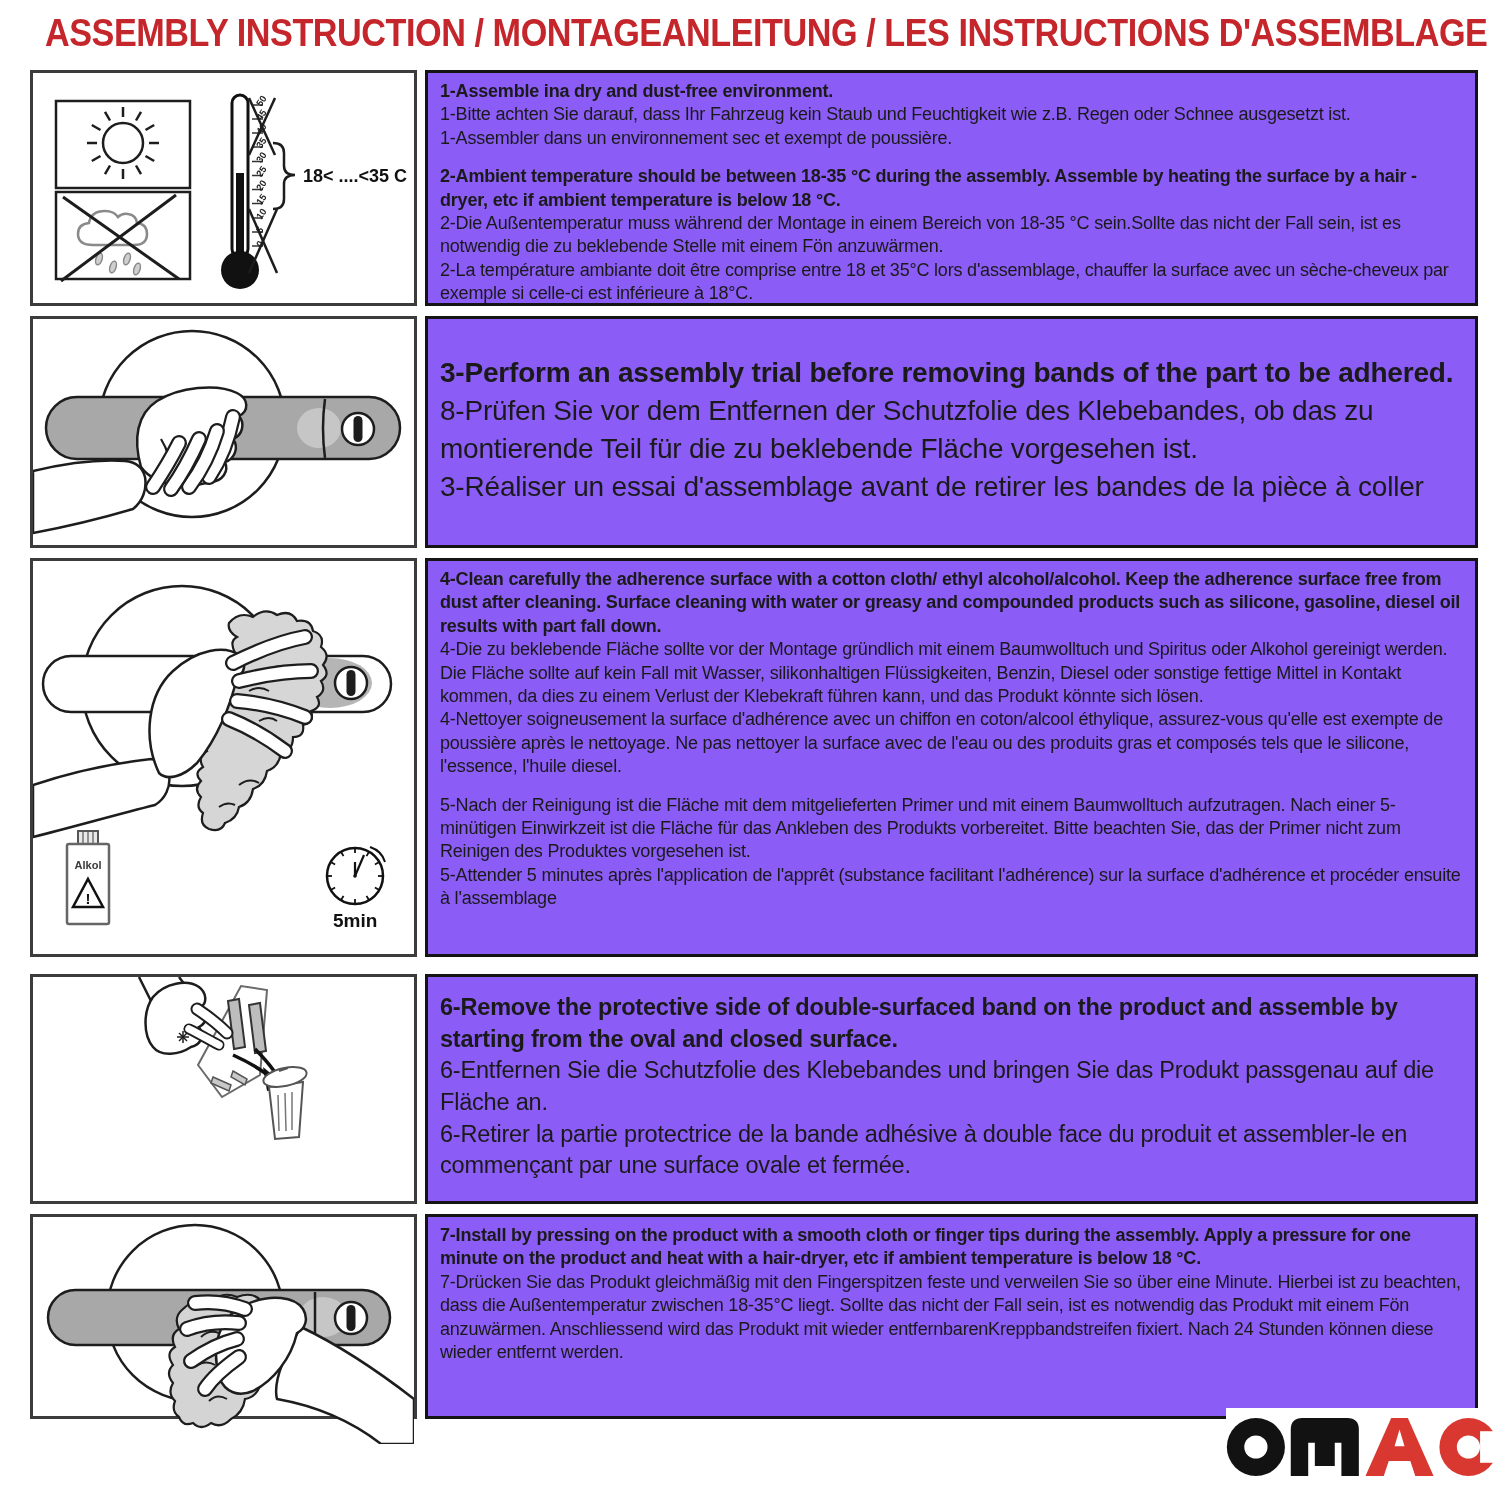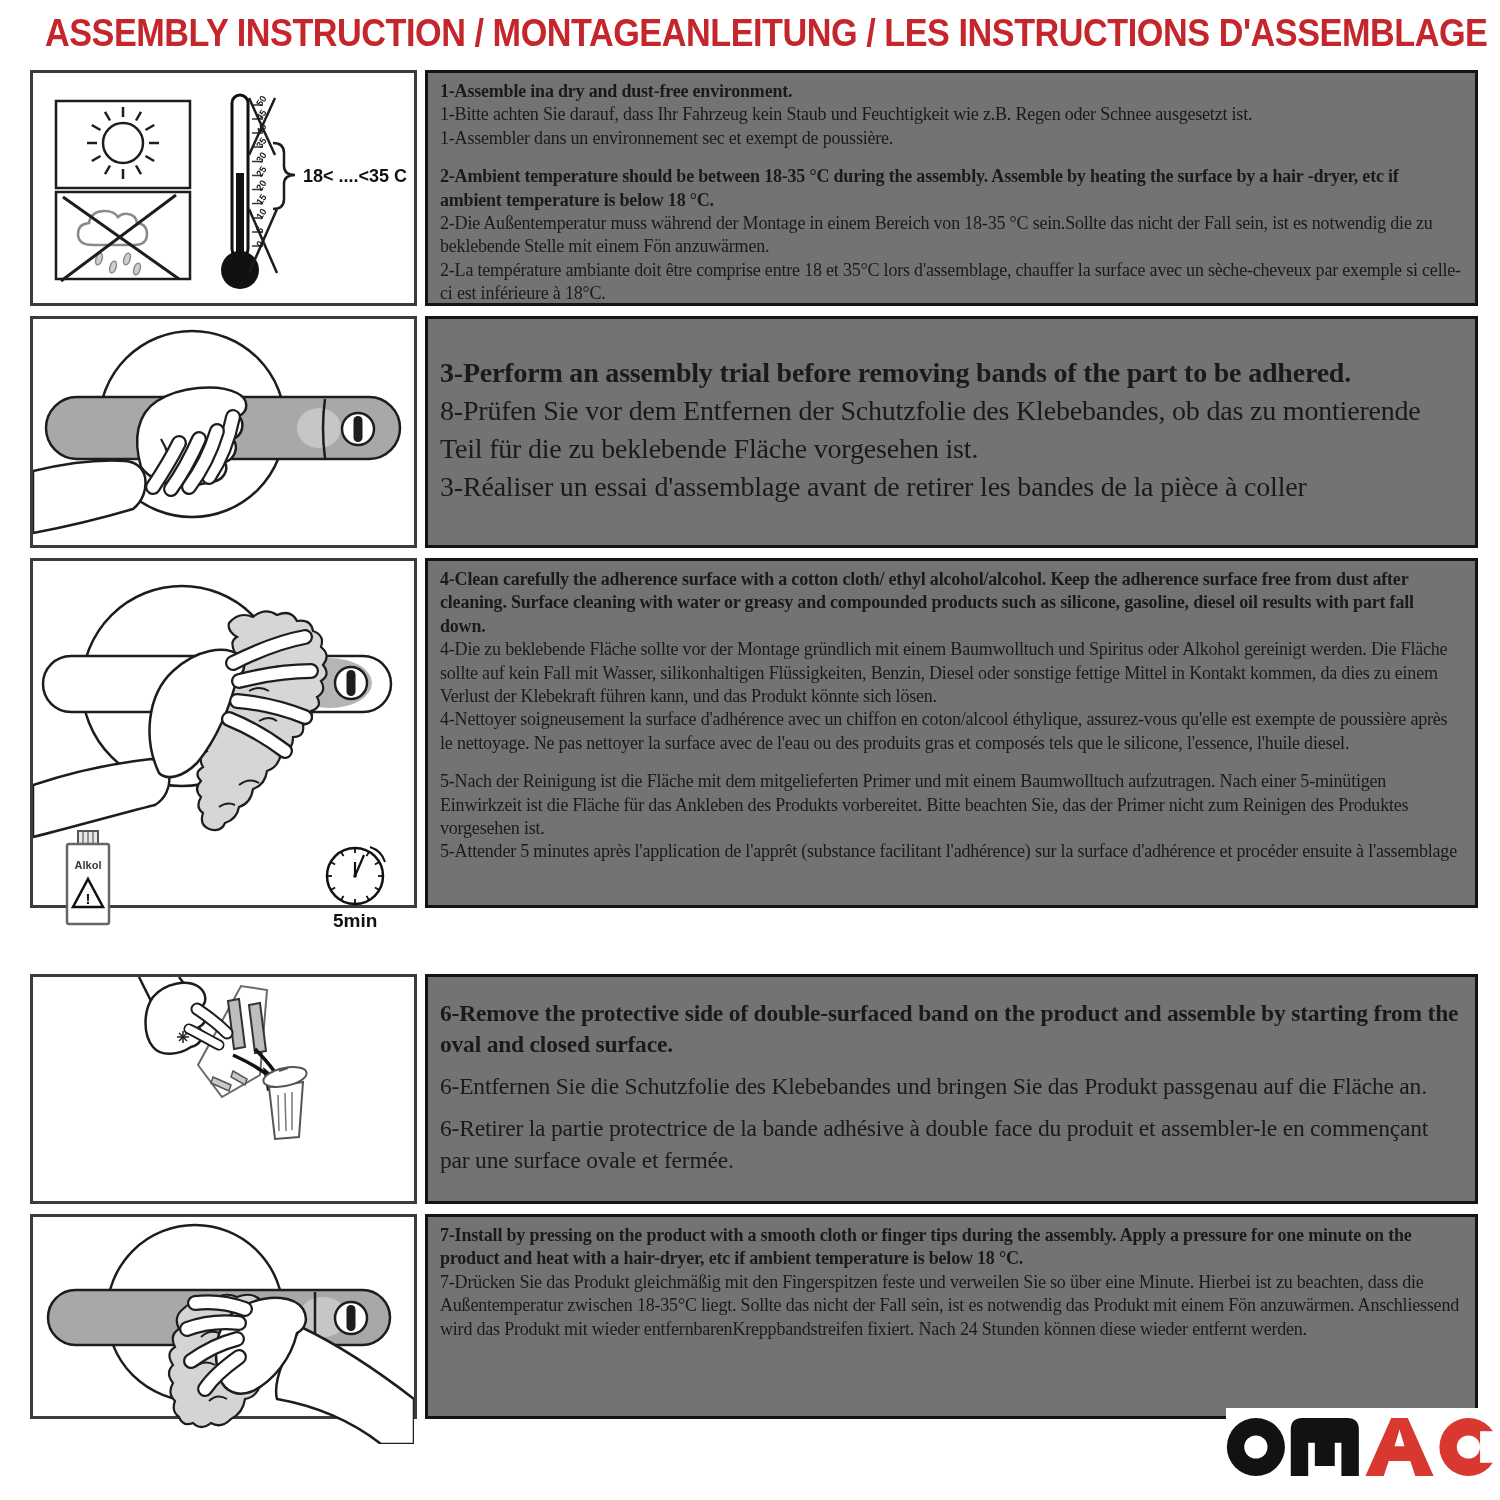--- a/index.html
+++ b/index.html
@@ -1,26 +1,26 @@
 <!DOCTYPE html>
 <html><head>
 <meta charset="utf-8">
 <style>
   html,body{margin:0;padding:0;background:#fff;}
   body{width:1500px;height:1500px;position:relative;font-family:"Liberation Sans",sans-serif;color:#1a1a1a;overflow:hidden;}
   .title{position:absolute;left:45px;top:12px;font-size:38px;font-weight:bold;color:#c4262b;
          letter-spacing:-0.5px;white-space:nowrap;transform:scaleX(0.9);transform-origin:left top;}
   .imgbox{position:absolute;left:30px;width:387px;border:3px solid #3c3c3c;background:#fff;box-sizing:border-box;}
-  .txtbox{position:absolute;left:425px;width:1053px;border:3px solid #141414;background:#737373;box-sizing:border-box;
-          padding:7px 14px 11px 12px;font-family:Liberation Serif, serif;}
-  .r1{top:70px;height:236px;}  .r2{top:316px;height:232px;}  .r3{top:558px;height:350px;}
+  .txtbox{position:absolute;left:425px;width:1053px;border:3px solid #141414;background:#8b5cf6;box-sizing:border-box;
+          padding:7px 14px 11px 12px;}
+  .r1{top:70px;height:236px;}  .r2{top:316px;height:232px;}  .r3{top:558px;height:399px;}
   .r4{top:974px;height:230px;} .r5{top:1214px;height:205px;}
   .small{font-size:18px;line-height:1.3;letter-spacing:-0.2px;}
   .big{font-size:28px;line-height:1.35;letter-spacing:-0.2px;display:flex;flex-direction:column;justify-content:center;}
-  .big4{font-size:23.5px;line-height:1.35;letter-spacing:-0.2px;display:flex;flex-direction:column;justify-content:center;gap:10px;}
+  .big4{font-size:23.5px;line-height:1.35;letter-spacing:-0.2px;display:flex;flex-direction:column;justify-content:center;}
   p.ln{margin:0;}
   p.b{font-weight:bold;}
   .sp{height:15px;}
   svg{display:block;}
   svg text{font-family:"Liberation Sans",sans-serif;}
   .ol{fill:none;stroke:#1d1d1d;stroke-width:2.5;}
   .fo{fill:none;stroke:#1d1d1d;stroke-width:16;stroke-linecap:round;}
   .fi{fill:none;stroke:#ffffff;stroke-width:11.5;stroke-linecap:round;}
   .logo{position:absolute;left:1226px;top:1408px;width:274px;height:78px;background:#fff;z-index:5;}
   .sr{position:absolute;width:1px;height:1px;overflow:hidden;clip:rect(0 0 0 0);white-space:nowrap;}

